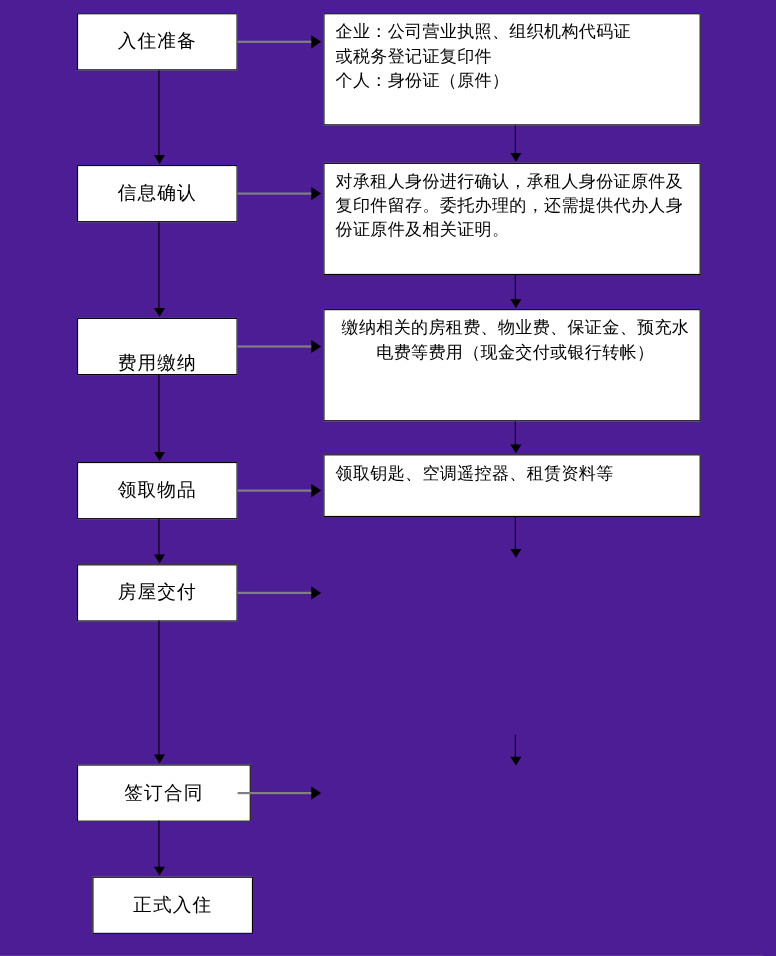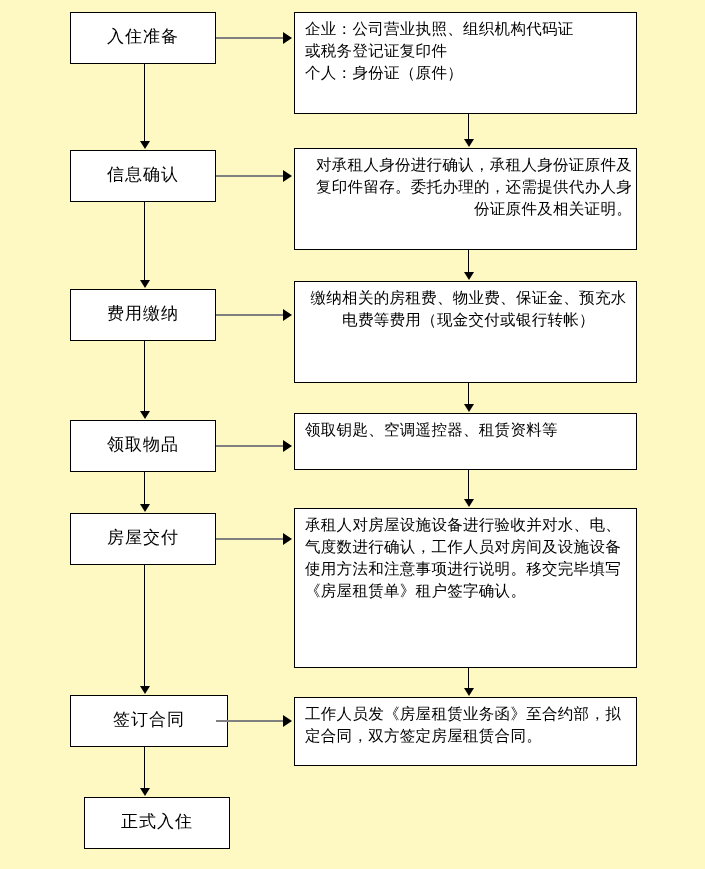--- a/index.html
+++ b/index.html
@@ -4,23 +4,23 @@
 <style>
   html, body {
     margin: 0;
     padding: 0;
     background: #ffffff;
   }
   #canvas {
     position: relative;
     width: 705px;
     height: 869px;
-    background: #fef9c3;
+    background: #4c1d95;
     overflow: hidden;
-    font-family: Liberation Mono, monospace;
+    font-family: Liberation Sans, sans-serif;
   }
 
   
   .node {
     position: absolute;
     box-sizing: border-box;
     border: 1px solid #000000;
     background: #ffffff;
   }
   .step {
@@ -80,21 +80,21 @@
 <div id="canvas">
 
   <div class="node step" style="left:70px; top:12px; width:146px; height:52px;">
     <span class="label">入住准备</span>
   </div>
 
   <div class="node step" style="left:70px; top:150px; width:146px; height:52px;">
     <span class="label">信息确认</span>
   </div>
 
-  <div class="node step" style="left:70px; top:289px; width:146px; height:52px;">
+  <div class="node step" style="left:70px; top:289px; width:146px; height:52px;align-items:flex-end;">
     <span class="label">费用缴纳</span>
   </div>
 
   <div class="node step" style="left:70px; top:420px; width:146px; height:52px;">
     <span class="label">领取物品</span>
   </div>
 
   <div class="node step" style="left:70px; top:513px; width:146px; height:52px;">
     <span class="label">房屋交付</span>
   </div>
@@ -106,39 +106,33 @@
   <div class="node step" style="left:84px; top:797px; width:146px; height:52px;">
     <span class="label">正式入住</span>
   </div>
 
   <div class="node detail" style="left:294px; top:12px; width:343px; height:102px;">
     <div class="body">企业：公司营业执照、组织机构代码证
             或税务登记证复印件
 个人：身份证（原件）</div>
   </div>
 
-  <div class="node detail" style="left:294px; top:148px; width:343px; height:102px;text-align:right;">
+  <div class="node detail" style="left:294px; top:148px; width:343px; height:102px;">
     <div class="body">对承租人身份进行确认，承租人身份证原件及复印件留存。委托办理的，还需提供代办人身份证原件及相关证明。</div>
   </div>
 
   <div class="node detail" style="left:294px; top:281px; width:343px; height:102px;text-align:center;">
     <div class="body">缴纳相关的房租费、物业费、保证金、预充水电费等费用（现金交付或银行转帐）</div>
   </div>
 
   <div class="node detail" style="left:294px; top:413px; width:343px; height:57px;">
     <div class="body">领取钥匙、空调遥控器、租赁资料等</div>
   </div>
 
-  <div class="node detail" style="left:294px; top:508px; width:343px; height:160px;">
-    <div class="body">承租人对房屋设施设备进行验收并对水、电、气度数进行确认，工作人员对房间及设施设备使用方法和注意事项进行说明。移交完毕填写《房屋租赁单》租户签字确认。</div>
-  </div>
 
-  <div class="node detail" style="left:294px; top:697px; width:343px; height:69px;">
-    <div class="body">工作人员发《房屋租赁业务函》至合约部，拟定合同，双方签定房屋租赁合同。</div>
-  </div>
 
   <div class="vline" style="left:144px; top:64px; height:78px;"></div>
   <div class="vhead" style="left:140px; top:141px;"></div>
 
   <div class="vline" style="left:144px; top:202px; height:79px;"></div>
   <div class="vhead" style="left:140px; top:280px;"></div>
 
   <div class="vline" style="left:144px; top:341px; height:71px;"></div>
   <div class="vhead" style="left:140px; top:411px;"></div>
 

